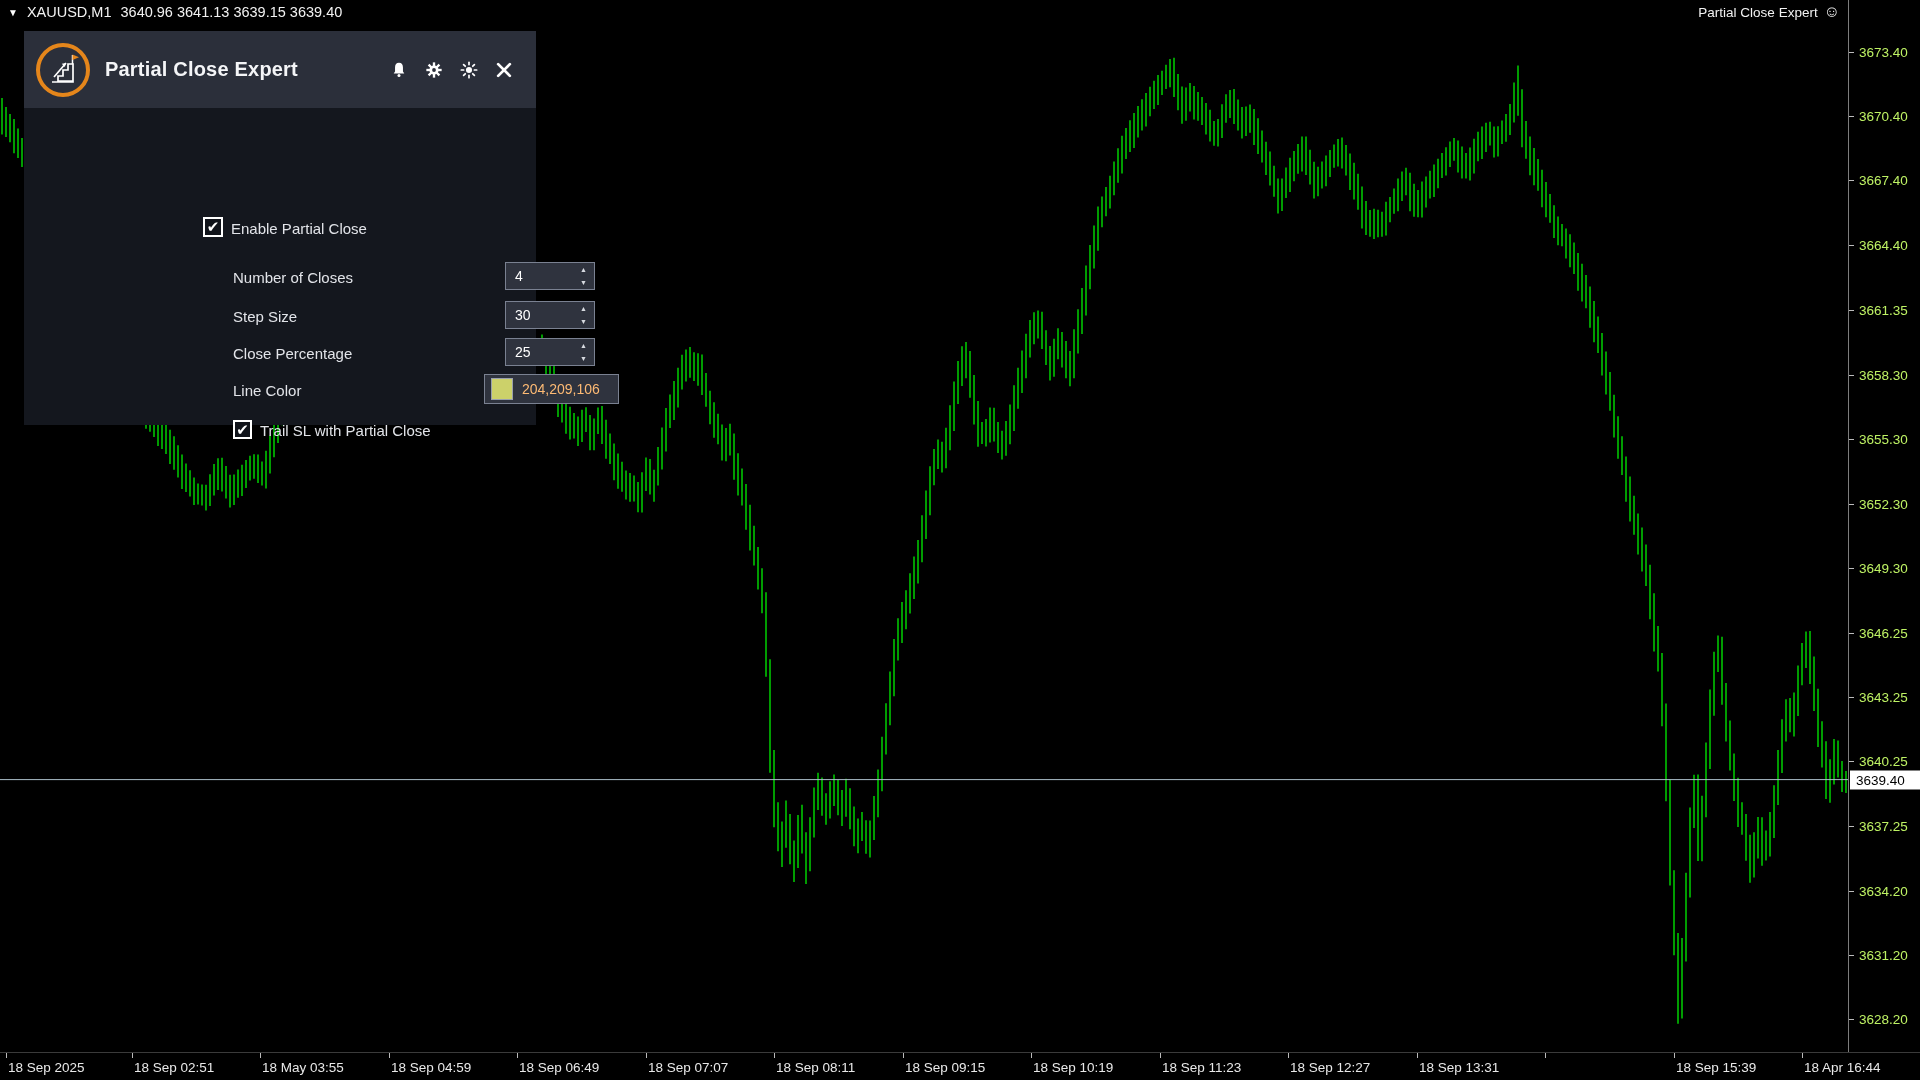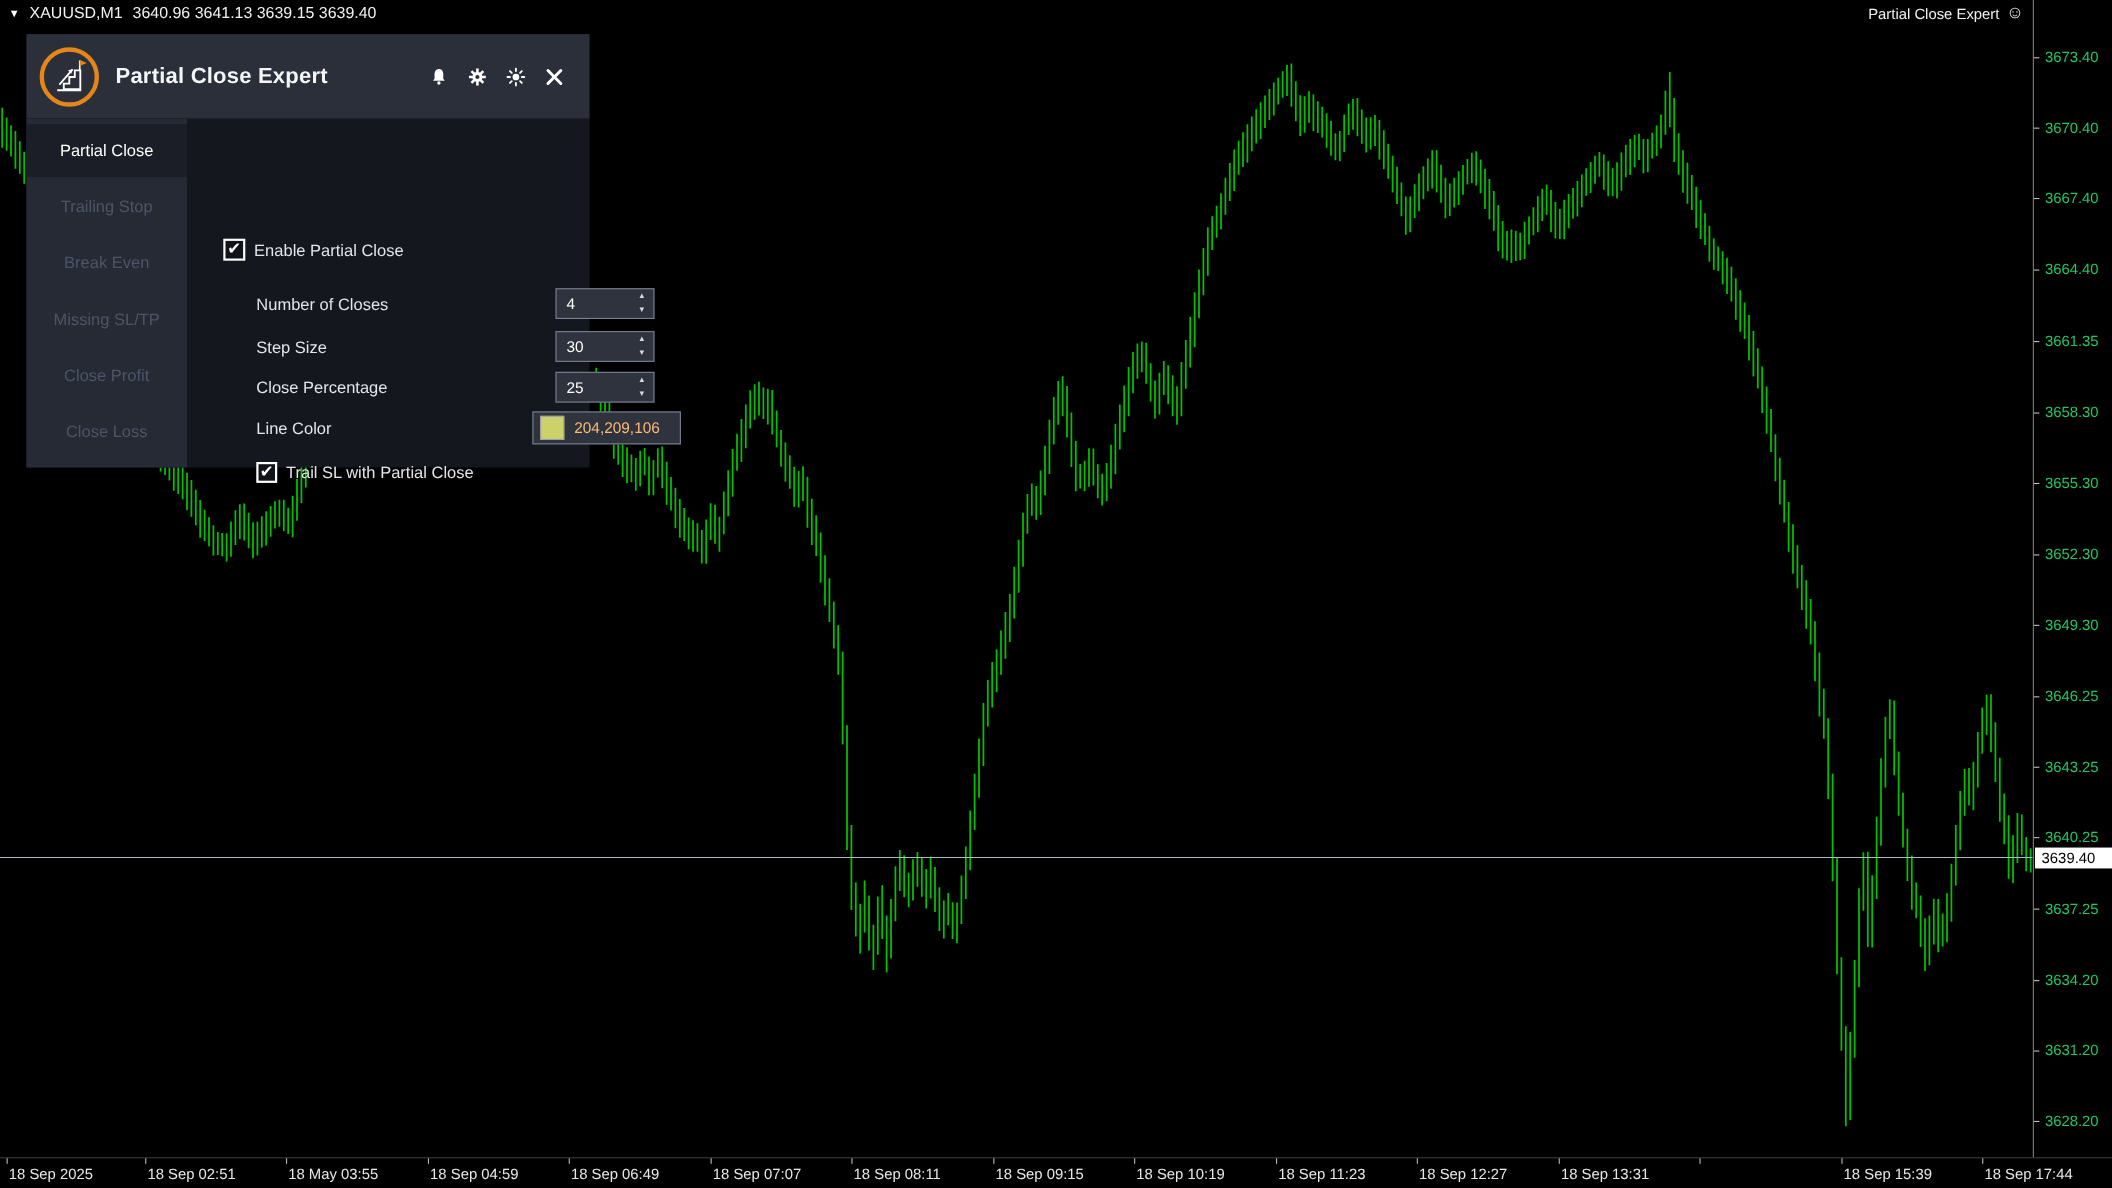--- a/index.html
+++ b/index.html
@@ -8,21 +8,21 @@
   #screen{position:absolute;inset:0;}
   
   #chart-svg{position:absolute;left:0;top:0;}
   #ohlc-bar{position:absolute;left:8px;top:4px;color:#f2f2f2;font-size:14.5px;display:flex;align-items:center;gap:9px;}
   #ohlc-bar .tri{font-size:10px;color:#fff;}
   #ea-badge{position:absolute;top:4px;right:80px;color:#f2f2f2;font-size:13.5px;display:flex;align-items:center;gap:6px;}
   #ea-badge .smiley{font-size:16px;line-height:1;}
   
   #price-axis{position:absolute;top:0;right:0;width:71px;height:1053px;background:#000;border-left:1px solid #7d7d7d;}
   .ptick{position:absolute;left:0;width:5px;height:1px;background:#bbb;}
-  .plabel{position:absolute;left:10px;transform:translateY(-50%);color:#22c55e;font-size:13.5px;white-space:nowrap;}
+  .plabel{position:absolute;left:10px;transform:translateY(-50%);color:#bef264;font-size:13.5px;white-space:nowrap;}
   #price-tag{position:absolute;left:1px;width:64px;height:19px;background:#fff;color:#000;
              font-size:13.5px;display:flex;align-items:center;padding-left:6px;transform:translateY(-50%);}
   #time-axis{position:absolute;left:0;bottom:0;width:1920px;height:27px;background:#000;border-top:1px solid #3a3a3a;}
   .ttick{position:absolute;top:0;width:1px;height:5px;background:#bbb;}
   .tlabel{position:absolute;top:7px;color:#e8e8e8;font-size:13.5px;white-space:nowrap;}
   
   #panel{position:absolute;left:24px;top:31px;width:512px;height:394px;}
   #panel-header{position:absolute;left:0;top:0;right:0;height:77px;background:#2b2f3a;display:flex;align-items:center;}
   #logo{width:54px;height:54px;border:4px solid #e5861b;border-radius:50%;margin-left:12px;
         display:flex;align-items:center;justify-content:center;box-sizing:border-box;background:#2b2f3a;}
@@ -124,28 +124,20 @@
           <svg width="18" height="18" viewBox="0 0 20 20">
             <g stroke="#fff" stroke-width="3" stroke-linecap="round">
               <line x1="3.5" y1="3.5" x2="16.5" y2="16.5"></line>
                 <line x1="16.5" y1="3.5" x2="3.5" y2="16.5"></line>
             </g>
           </svg>
         </div>
       </div>
     </div>
     <div id="panel-body">
-      <div id="sidebar">
-          <div class="tab active" style="top: 5px;">Partial Close</div>
-          <div class="tab" style="top: 56px;">Trailing Stop</div>
-          <div class="tab" style="top: 107px;">Break Even</div>
-          <div class="tab" style="top: 158px;">Missing SL/TP</div>
-          <div class="tab" style="top: 209px;">Close Profit</div>
-          <div class="tab" style="top: 260px;">Close Loss</div>
-        </div>
       <div id="form">
         <div class="chk" id="chk-enable" style="left:33px;top:109px;width:20px;height:20px;">
             <span class="mark">✔</span>
           </div>
         <span class="flabel" style="left:61px;top:120px;">Enable Partial Close</span>
         <div id="spin-rows">
             <span class="flabel" style="left: 63px; top: 169px;">Number of Closes</span>
             <div class="spin" style="top: 154px;">
               <span class="sval">4</span>
               <div class="sbtns">
@@ -241,16 +233,16 @@
       <div class="tlabel" style="left: 1162px;">18 Sep 11:23</div>
       <div class="ttick" style="left: 1288px;"></div>
       <div class="tlabel" style="left: 1290px;">18 Sep 12:27</div>
       <div class="ttick" style="left: 1417px;"></div>
       <div class="tlabel" style="left: 1419px;">18 Sep 13:31</div>
       <div class="ttick" style="left: 1545px;"></div>
       <div class="tlabel" style="left: 1547px; margin-top: 18px;">18 Sep 14:35</div>
       <div class="ttick" style="left: 1674px;"></div>
       <div class="tlabel" style="left: 1676px;">18 Sep 15:39</div>
       <div class="ttick" style="left: 1802px;"></div>
-      <div class="tlabel" style="left: 1804px;">18 Sep 17:44</div>
+      <div class="tlabel" style="left: 1804px;">18 Apr 16:44</div>
     </div>
 
 </div>
 
 </body></html>

